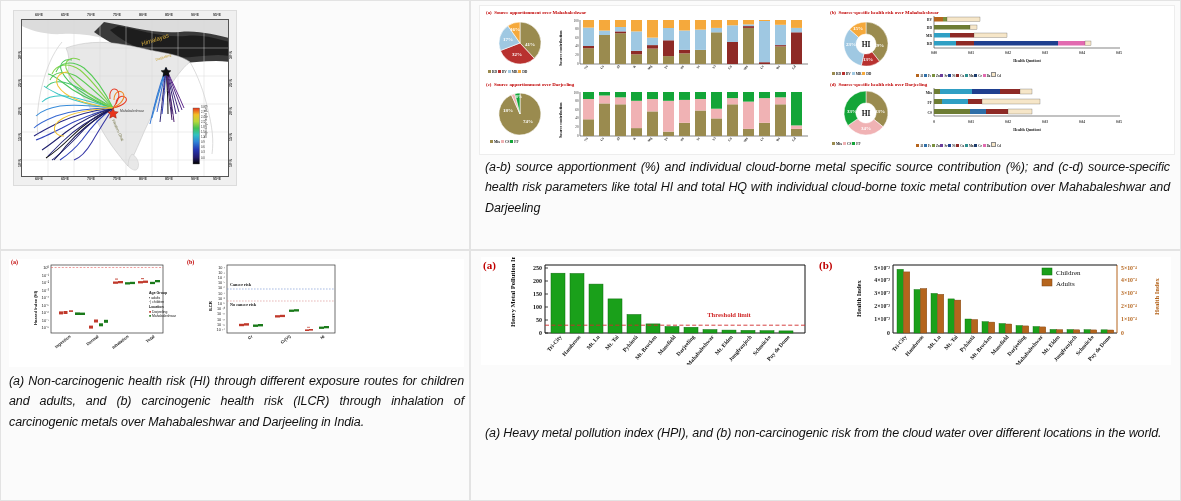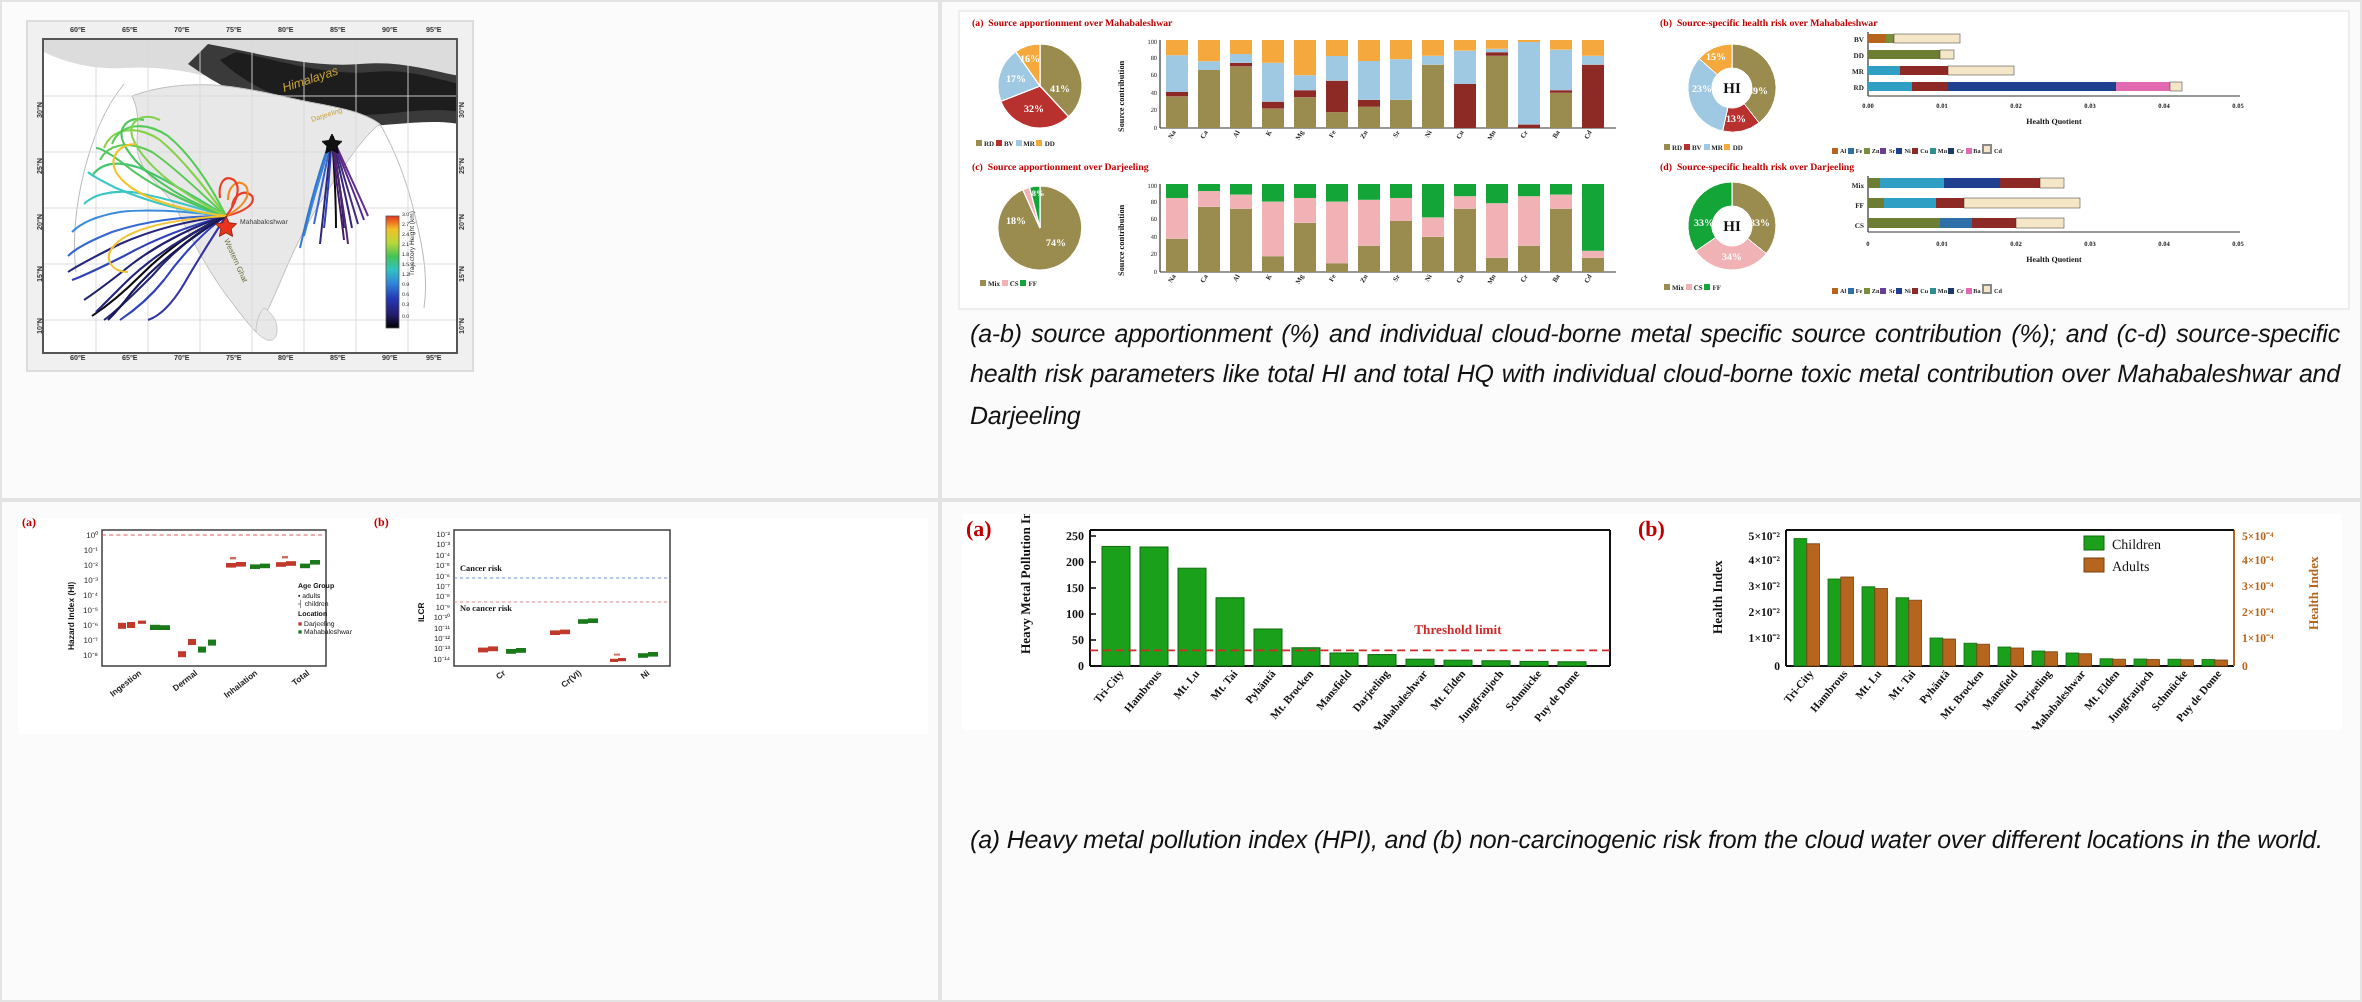--- a/index.html
+++ b/index.html
@@ -66,21 +66,21 @@
   .cap3{position:absolute;left:8px;top:120px;width:455px;}
   .panlab{position:absolute;font-size:6px;font-weight:bold;color:#c00000;
           font-family:"Liberation Serif",serif;}
   .tik{position:absolute;font-size:3.4px;color:#222;font-family:"Liberation Sans",sans-serif;white-space:nowrap;}
   .legbox{position:absolute;font-size:3.4px;color:#111;line-height:1.35;
           font-family:"Liberation Sans",sans-serif;}
   .legbox b{font-size:3.5px;}
 
   
   .fig4{position:absolute;left:10px;top:6px;width:690px;height:108px;background:#fff;}
-  .cap4{position:absolute;left:14px;top:159px;width:680px;}
+  .cap4{position:absolute;left:14px;top:172px;width:680px;}
   .bigpanlab{position:absolute;font-size:11px;font-weight:bold;color:#c00000;
              font-family:"Liberation Serif",serif;}
 </style>
 </head>
 <body>
 
 <div class="page">
 <div class="grid">
 
   <div class="cell">
@@ -772,20 +772,21 @@
           <rect x="118" y="67.6" width="5" height="2.3" fill="#1a7a1a"></rect>
           <rect x="123" y="67.0" width="5" height="2.3" fill="#1a7a1a"></rect>
         </g>
         <g font-size="4.2" fill="#222" font-weight="bold" font-family="Liberation Sans, sans-serif">
           <text x="52" y="78" transform="rotate(-38 52 78)" text-anchor="end">Cr</text>
           <text x="90" y="78" transform="rotate(-38 90 78)" text-anchor="end">Cr(VI)</text>
           <text x="124" y="78" transform="rotate(-38 124 78)" text-anchor="end">Ni</text>
         </g>
       </svg>
     </div>
+    <div class="caption cap3">(a) Non-carcinogenic health risk (HI) through different exposure routes for children and adults, and (b) carcinogenic health risk (ILCR) through inhalation of carcinogenic metals over Mahabaleshwar and Darjeeling in India.</div>
   </div>
 
   <div class="cell">
     <div class="fig4">
 
       <div class="bigpanlab" style="left:2px;top:2px;">(a)</div>
       <svg width="330" height="108" viewBox="0 0 330 108" style="position:absolute;left:8px;top:0;">
 
         <line x1="56" y1="8" x2="56" y2="76" stroke="#111" stroke-width="1"></line>
         <line x1="56" y1="76" x2="316" y2="76" stroke="#111" stroke-width="1"></line>

